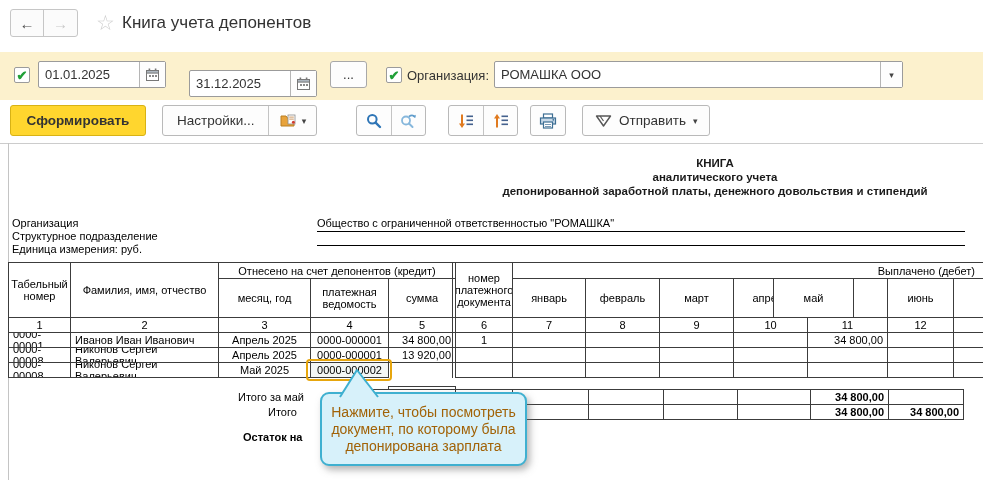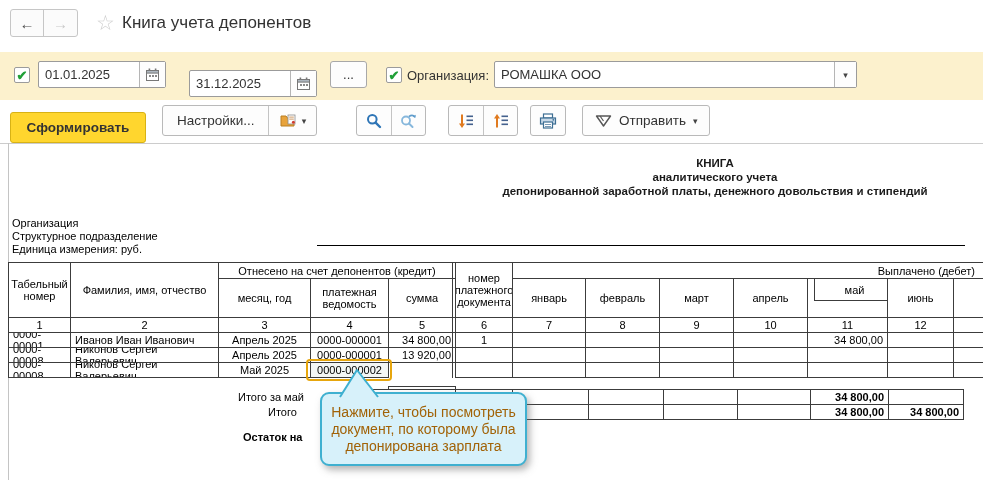--- a/index.html
+++ b/index.html
@@ -24,21 +24,21 @@
   .fieldbtn { width:26px; border-left:1px solid #b5b5b5; display:flex; align-items:center; justify-content:center; background:#fdfdfd; cursor:pointer; }
   .dash { position:absolute; top:59px; font-size:14px; color:#555; }
   .plainbtn { position:absolute; height:27px; background:#fdfdfd; border:1px solid #a8a8a8; border-radius:3px;
               display:flex; align-items:center; justify-content:center; font-size:13px; color:#333; cursor:pointer; }
   .flabel { position:absolute; font-size:13px; color:#333; }
   .caret { font-size:9px; color:#444; }
 
   
   .toolbar { position:absolute; left:0; top:100px; width:983px; height:44px; background:#fff; }
   .btn-generate { position:absolute; left:10px; top:5px; width:136px; height:31px; background:#ffd62e; border:1px solid #d8b215; border-radius:3px;
-                  font-size:13.5px; font-weight:600; color:#333; display:flex; align-items:center; justify-content:center; cursor:pointer;margin-top:7px; }
+                  font-size:13.5px; font-weight:600; color:#333; display:flex; align-items:center; justify-content:center; cursor:pointer; }
   .group { position:absolute; top:5px; height:31px; display:flex; border:1px solid #b9b9b9; border-radius:3px; background:#fdfdfd; }
   .seg { display:flex; align-items:center; justify-content:center; cursor:pointer; }
   .seg + .seg { border-left:1px solid #c4c4c4; }
   .seg-label { padding:0 14px; font-size:13.5px; color:#333; }
   .hr-sheet-top { position:absolute; left:0; top:143px; width:983px; height:1px; background:#cccccc; }
   .vr-sheet-left { position:absolute; left:8px; top:143px; width:1px; height:337px; background:#c4c4c4; }
 
   
   .rt { position:absolute; font-size:11px; color:#000; }
   .rt-bold { font-weight:bold; }
@@ -113,21 +113,21 @@
       </div>
     </div>
 
     <div class="plainbtn" style="left:330px; top:9px; width:37px;">
       <span>...</span>
     </div>
 
     <div class="cbx" style="left:386px; top:15px;">✔</div>
     <div class="flabel" style="left:407px; top:16px;">Организация:</div>
 
-    <div class="field" style="left:494px; top:9px; width:363px;">
+    <div class="field" style="left:494px; top:9px; width:409px;">
       <input readonly="" value="РОМАШКА ООО" style="">
       <div class="fieldbtn" style="width:22px;">
         <span class="caret">▾</span>
       </div>
     </div>
   </div>
 
   <div class="toolbar">
     <div class="btn-generate">
       <span>Сформировать</span>
@@ -215,35 +215,36 @@
 
   <div class="rtitle">
     <div>КНИГА</div>
     <div>аналитического учета</div>
     <div>депонированной заработной платы, денежного довольствия и стипендий</div>
   </div>
 
   <div class="rt" style="left:12px; top:217px;">Организация</div>
   <div class="rt" style="left:12px; top:230px;">Структурное подразделение</div>
   <div class="rt" style="left:12px; top:243px;">Единица измерения: руб.</div>
+  <div class="rt uline" style="left:317px; top:217px; width:648px; height:15px;">Общество с ограниченной ответственностью "РОМАШКА"</div>
   <div class="rt uline" style="left:317px; top:232px; width:648px; height:14px;"></div>
 
   <div class="tc" style="left:8px;   top:262px; width:63px;  height:56px;">Табельный номер</div>
   <div class="tc" style="left:70px;  top:262px; width:149px; height:56px;">Фамилия, имя, отчество</div>
   <div class="tc" style="left:218px; top:262px; width:238px; height:17px;">Отнесено на счет депонентов (кредит)</div>
   <div class="tc" style="left:218px; top:278px; width:93px;  height:40px;">месяц, год</div>
   <div class="tc" style="left:388px; top:278px; width:68px;  height:40px;">сумма</div>
   <div class="tc" style="left:310px; top:278px; width:79px;  height:40px;">платежная ведомость</div>
   <div class="tc" style="left:455px; top:262px; width:58px;  height:56px;">номер платежного документа</div>
   <div class="tc right" style="left:512px; top:262px; width:478px; height:17px; padding-right:14px;">Выплачено (дебет)</div>
   <div class="tc" style="left:512px; top:278px; width:74px; height:40px;">январь</div>
   <div class="tc" style="left:585px; top:278px; width:75px; height:40px;">февраль</div>
   <div class="tc" style="left:659px; top:278px; width:75px; height:40px;">март</div>
   <div class="tc" style="left:733px; top:278px; width:75px; height:40px;">апрель</div>
-  <div class="tc" style="left:814px; top:278px; width:81px; height:23px;">май</div>
+  <div class="tc" style="left:773px; top:278px; width:81px; height:40px;">май</div>
   <div class="tc" style="left:887px; top:278px; width:67px; height:40px;">июнь</div>
   <div class="tc" style="left:953px; top:278px; width:38px; height:40px;"></div>
 
   <div class="tc" style="left:8px;   top:317px; width:63px;  height:16px;">1</div>
   <div class="tc" style="left:70px;  top:317px; width:149px; height:16px;">2</div>
   <div class="tc" style="left:218px; top:317px; width:93px;  height:16px;">3</div>
   <div class="tc" style="left:310px; top:317px; width:79px;  height:16px;">4</div>
   <div class="tc" style="left:388px; top:317px; width:68px;  height:16px;">5</div>
   <div class="tc" style="left:455px; top:317px; width:58px;  height:16px;">6</div>
   <div class="tc" style="left:512px; top:317px; width:74px;  height:16px;">7</div>

